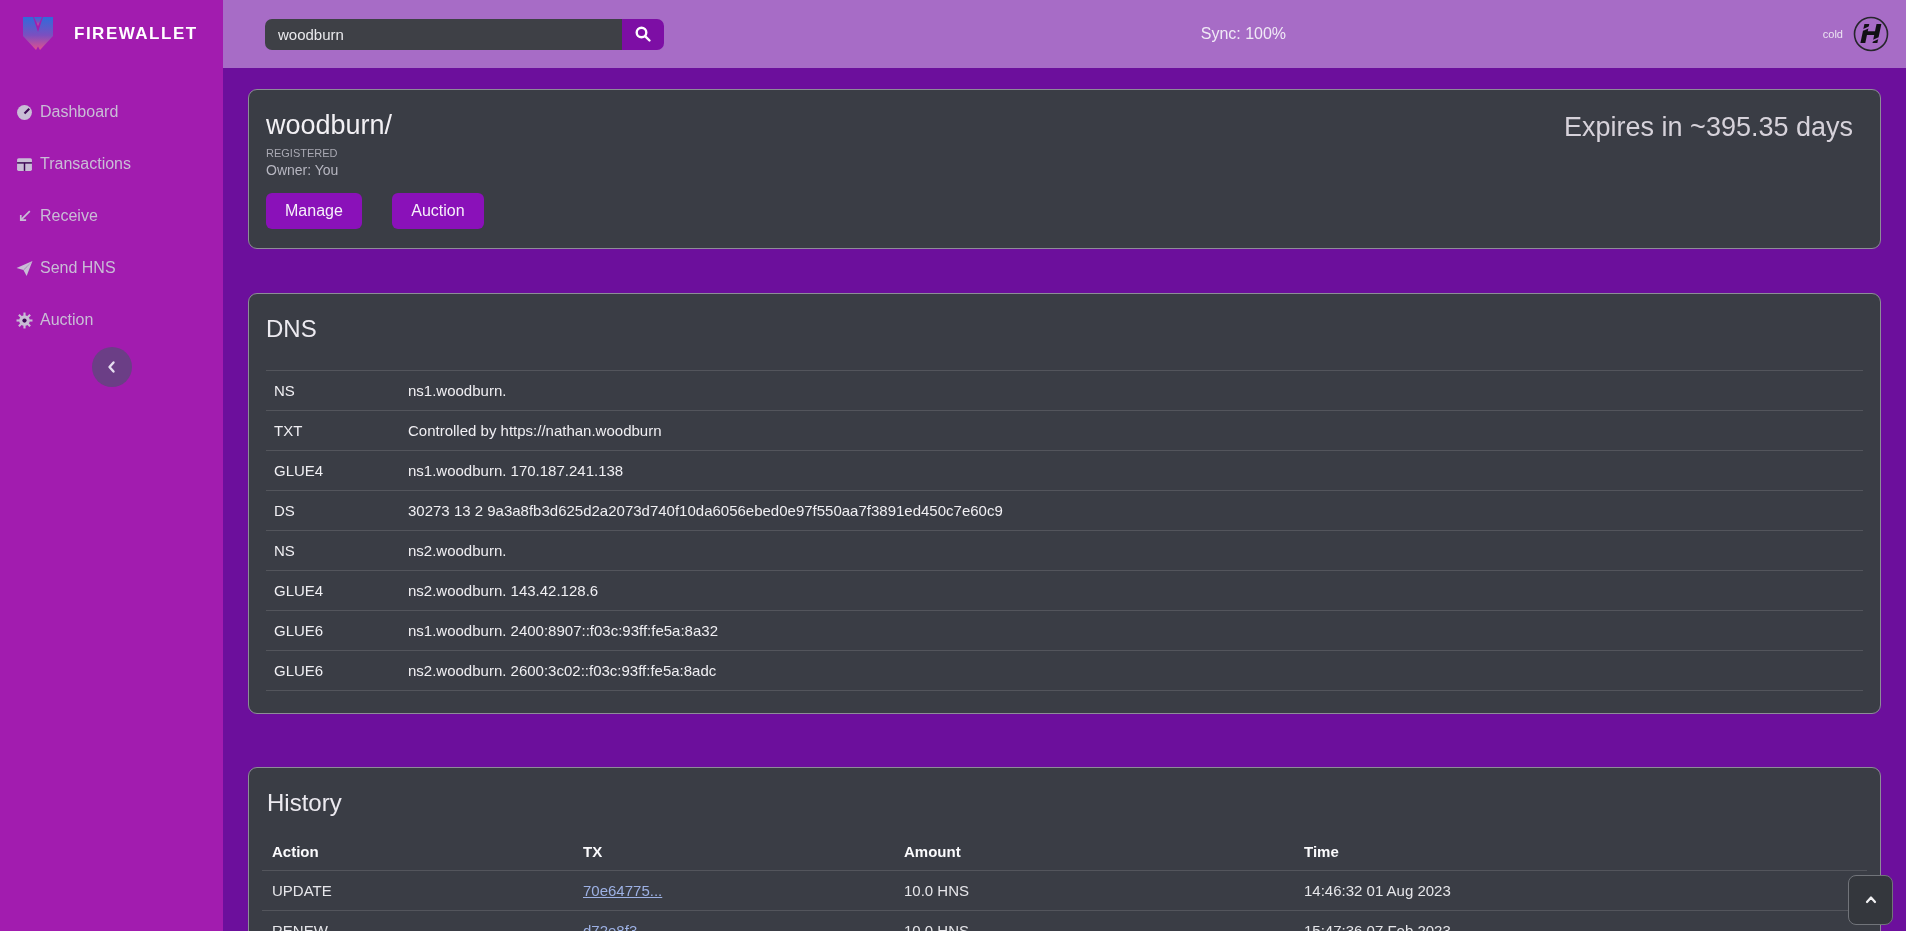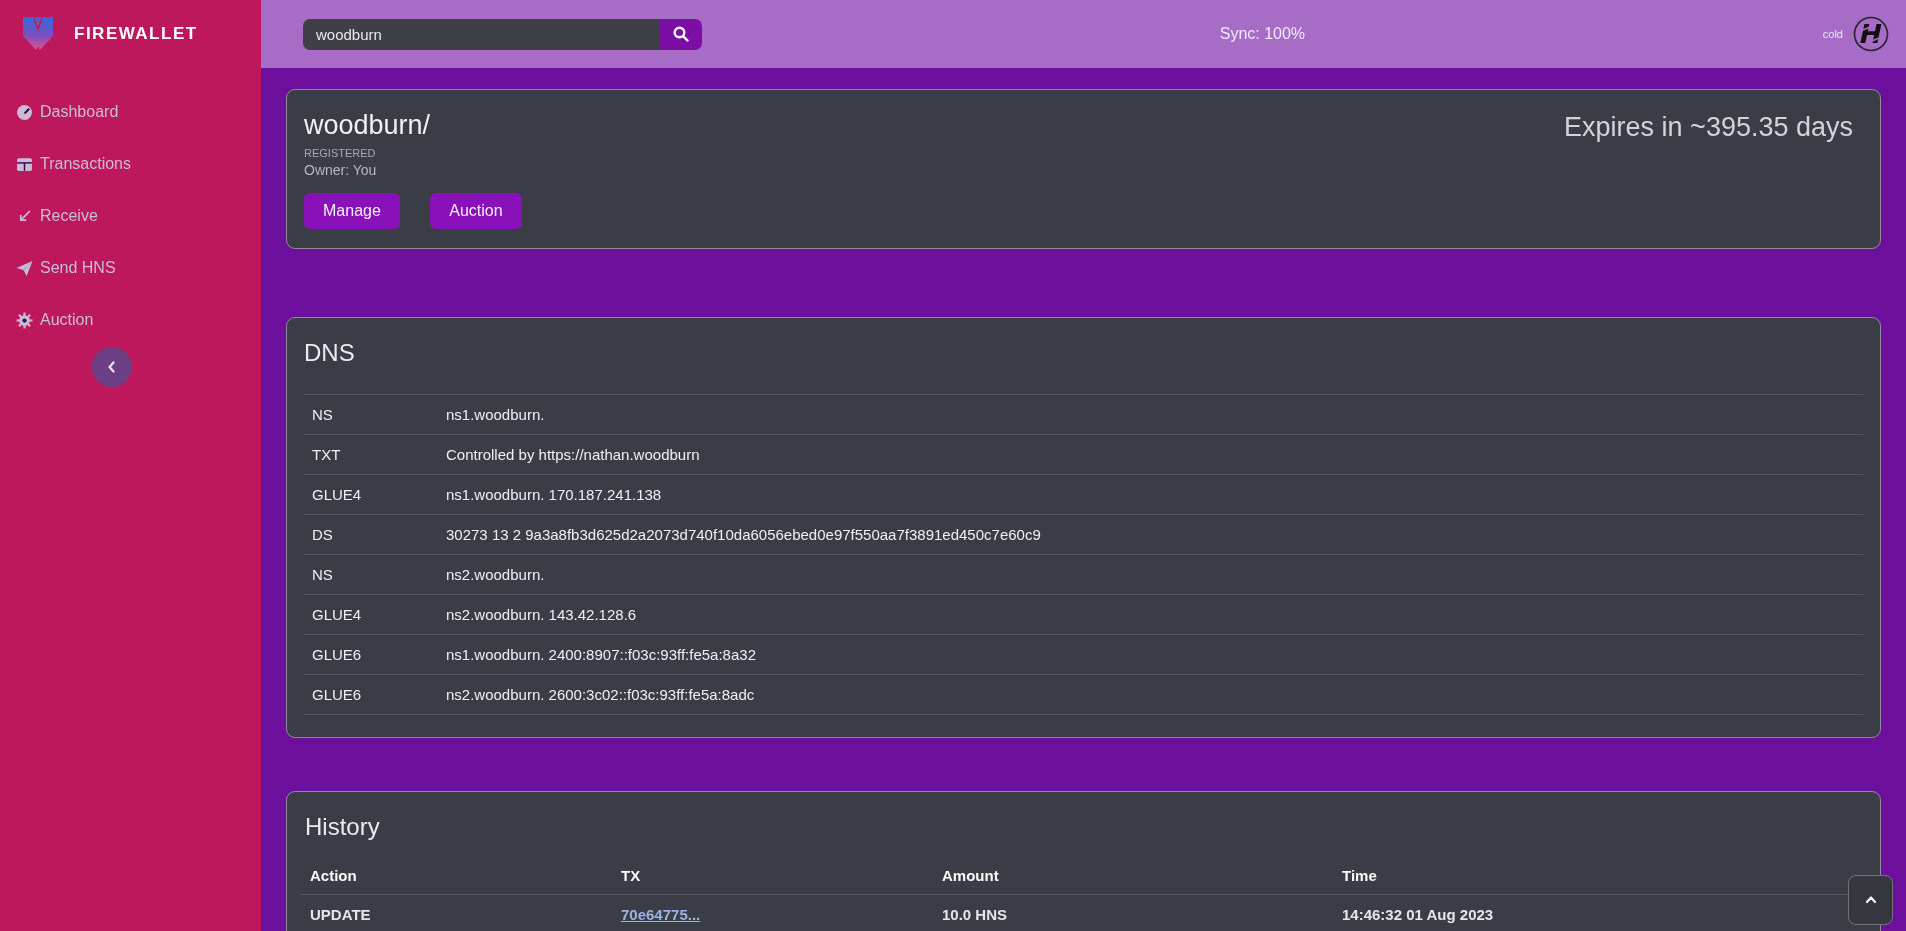--- a/index.html
+++ b/index.html
@@ -5,21 +5,21 @@
   * { box-sizing: border-box; }
   html,body { margin:0; padding:0; }
   body {
     width:1906px; height:931px; overflow:hidden;
     display:flex;
     font-family:"Liberation Sans","DejaVu Sans",sans-serif;
     background:#6c0f9c;
   }
   
   .sidebar {
-    width:261px; flex-shrink:0; background:#be185d;
+    width:223px; flex-shrink:0; background:#a21caf;
     position:relative; color:#c9bdd6;
   }
   .logo-row { height:68px; display:flex; align-items:center; padding-left:16px; }
   .logo-mark { width:44px; height:44px; display:block; }
   .brand-name { margin-left:14px; font-size:17px; font-weight:bold; letter-spacing:1.5px; color:#ffffff; }
   .nav { margin-top:18px; }
   .nav-item {
     height:52px; display:flex; align-items:center; padding-left:16px;
     font-size:16px; color:#c9bdd6; cursor:pointer;
   }
@@ -47,21 +47,21 @@
   }
   .sync-label { flex:1; text-align:center; font-size:16px; color:#f0eaf6; }
   .wallet-label { font-size:11px; color:#ece4f2; margin-right:9px; }
   .hs-icon { width:38px; height:38px; display:block; }
   
   .content { padding:21px 25px 0 25px; overflow:hidden; }
   .card {
     background:#3a3d45; border:1px solid #8d8d97; border-radius:9px;
     position:relative; color:#eceaf0;
   }
-  .name-card { padding:12px 17px 16px 17px; margin-bottom:68px; min-height:160px; }
+  .name-card { padding:12px 17px 16px 17px; margin-bottom:44px; min-height:160px; }
   .name-title { font-size:27px; color:#f2f0f4; margin:8px 0 6px 0; font-weight:400; }
   .name-status { font-size:11px; color:#a9a9b3; margin:3px 0; }
   .name-owner { font-size:14px; color:#b6b6c0; margin:2px 0 15px 0; }
   .pill-btn {
     background:#8a11b9; color:#f6f0fa; border:none; border-radius:6px;
     padding:9px 19px; font-size:16px; margin-right:26px; cursor:pointer;
     font-family:inherit;
   }
   .expires { position:absolute; top:22px; right:27px; font-size:27px; color:#d6d2da; }
   .section-title { font-size:24px; color:#eceaf0; font-weight:400; margin:7px 0 0 0; }
@@ -74,21 +74,21 @@
   
   .history-card { padding:14px 13px 20px 13px; height:220px; }
   .history-card .section-title { margin-left:5px; }
   .hist-table { width:100%; border-collapse:collapse; margin-top:16px; }
   .hist-table th {
     text-align:left; font-size:15px; color:#fbfbfd; font-weight:bold;
     padding:10px 10px;
   }
   .hist-table td {
     border-top:1px solid #53555c; border-bottom:1px solid #53555c;
-    padding:11px 10px; font-size:15px; color:#e6e6ea;font-weight:bold;
+    padding:11px 10px; font-size:15px; color:#e6e6ea;
   }
   .col-action { width:311px; } .col-tx { width:321px; } .col-amount { width:400px; }
   .tx-link { color:#9db1e4; text-decoration:underline; cursor:pointer; }
   
   .scrolltop-btn {
     position:fixed; right:13px; bottom:6px; width:45px; height:50px;
     background:#34373d; border:1px solid #71747a; border-radius:8px;
     display:flex; align-items:center; justify-content:center; cursor:pointer;
   }
 </style>

